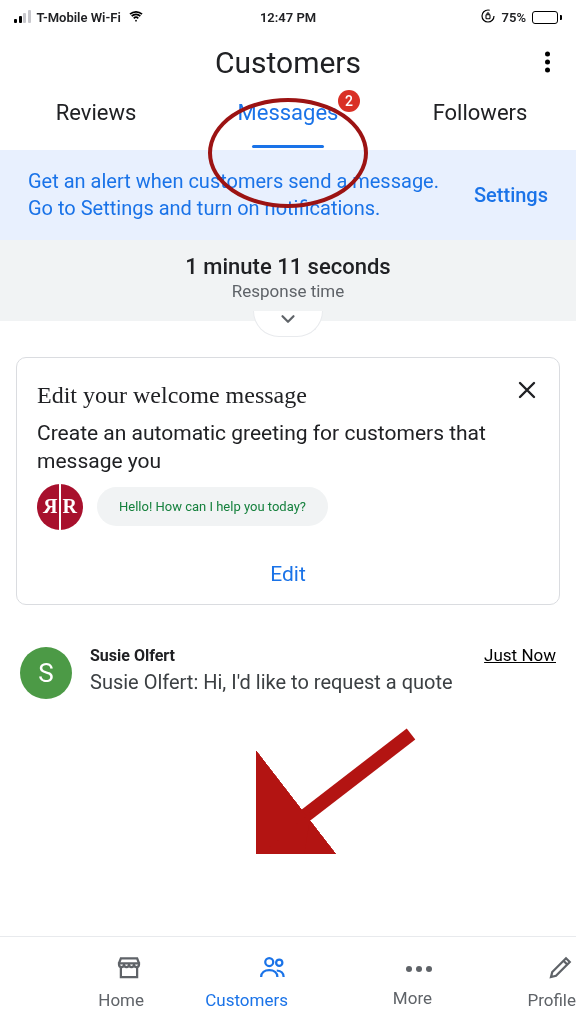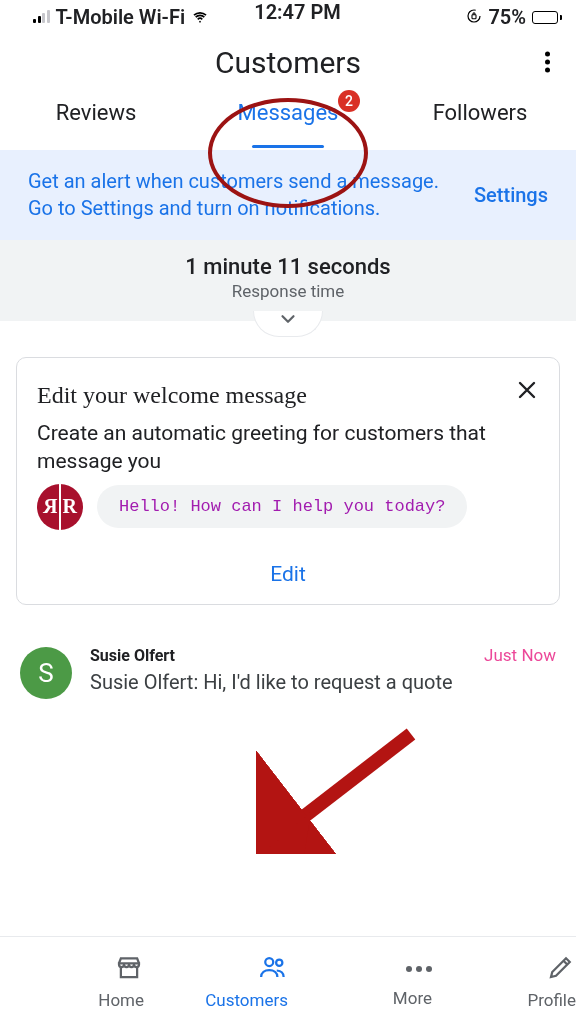--- a/index.html
+++ b/index.html
@@ -20,24 +20,24 @@
     background: #fff;
     color: var(--text-dark);
     overflow: hidden;
     position: relative;
   }
 
   
   .status-bar {
     height: 34px;
     display: flex;
+    align-items: center;
     padding: 0 14px;
-    font-size: 20px;
+    font-size: 13px;
     font-weight: 600;
-    margin-left: 19px;
   }
   .status-left, .status-right { flex: 1; display: flex; align-items: center; gap: 6px; }
   .status-center { flex: 0 0 auto; }
   .status-right { justify-content: flex-end; }
   .sig-bars { display: inline-flex; align-items: flex-end; gap: 1.5px; height: 12px;}
   .sig-bars span { width: 3px; background: #c7c7cc; border-radius: 1px;}
   .sig-bars span:nth-child(1){height:4px; background:#000;}
   .sig-bars span:nth-child(2){height:7px; background:#000;}
   .sig-bars span:nth-child(3){height:10px;}
   .sig-bars span:nth-child(4){height:13px;}
@@ -115,42 +115,42 @@
   .card h2{ margin:4px 0 10px; font-size:24px; font-weight:400;font-family:Liberation Serif, serif;}
   .card p{ margin:0 0 8px; font-size:21px; line-height:1.35; color:#202124;}
   .welcome-row{ display:flex; align-items:center; gap:14px; margin-bottom:24px;}
   .biz-avatar{ width:46px;height:46px;border-radius:50%;background:var(--avatar-maroon); display:flex;align-items:center;justify-content:center; color:#fff; position:relative;}
   .biz-avatar::before{content:"";position:absolute;width:2px;height:100%;background:#fff;left:50%;transform:translateX(-50%);}
   .biz-avatar .r1,.biz-avatar .r2{font-family:Georgia,serif;font-size:20px;font-weight:600;position:absolute;}
   .biz-avatar .r1{transform:scaleX(-1);left:6px;}
   .biz-avatar .r2{right:6px;}
   .bubble{
     background:#f1f3f4; border-radius:22px;
-    padding:12px 22px; font-size:17px; color:#a21caf;font-family:Liberation Mono, monospace;
+    padding:12px 22px; font-size:13px; color:#15803d;
   }
   .card .edit-link{ text-align:center; color:var(--blue); font-size:21px; padding:8px 0 2px;}
 
   
   .convo{
     margin-top:28px;
     padding:12px 20px 10px;
     display:flex; gap:18px;
     position:relative;
   }
   .user-avatar{
     width:52px;height:52px;border-radius:50%;
     background:#4c9a46; color:#fff;
     display:flex;align-items:center;justify-content:center;
     font-size:26px; flex-shrink:0;
     margin-top:2px;
   }
   .convo-body{ flex:1; min-width:0;}
   .convo-top{ display:flex; align-items:baseline; justify-content:space-between;}
   .convo-name{ font-size:16px; font-weight:700;}
-  .convo-time{ font-size:17px; color:#ec4899;}
+  .convo-time{ font-size:17px; color:#000000;text-decoration:underline;}
   .convo-preview{ font-size:20px; line-height:1.35; color:#3c4043; margin-top:4px;}
 
   
   .arrow-annot{
     position:absolute; pointer-events:none; z-index:91;
     left:256px; top:724px; width:170px; height:130px;
   }
 
   
   .bottom-nav{

